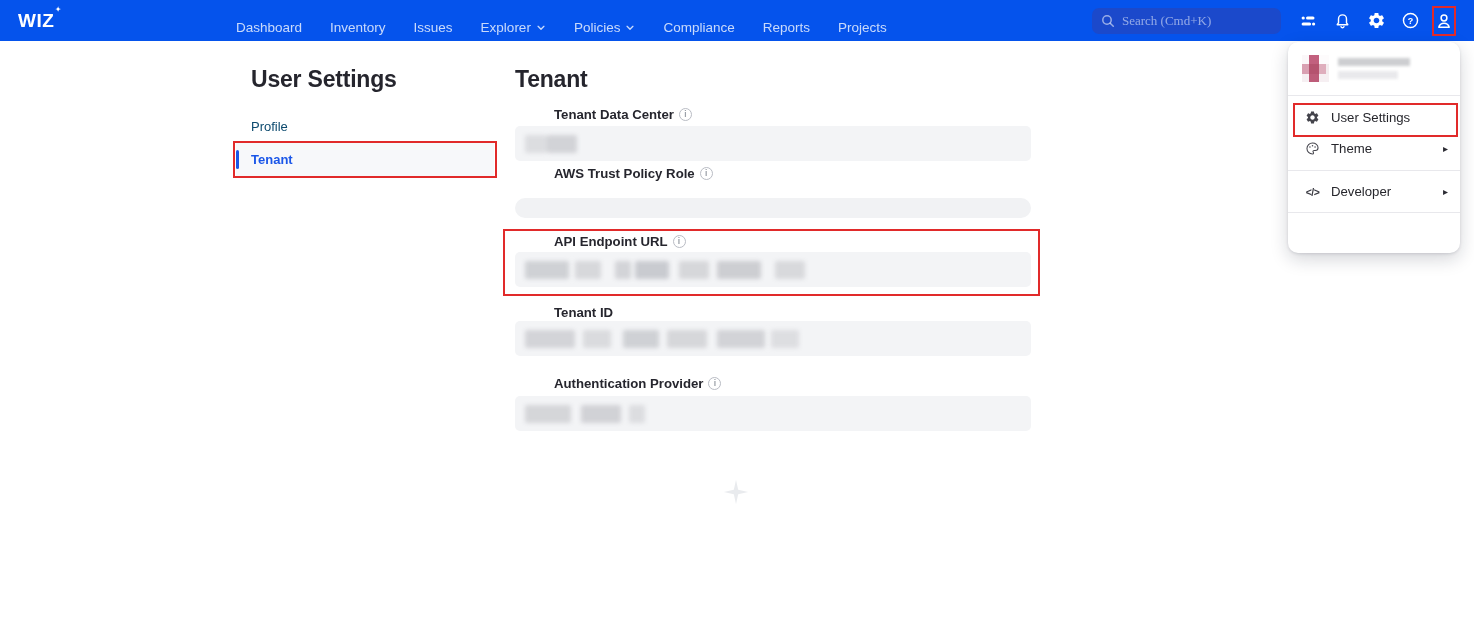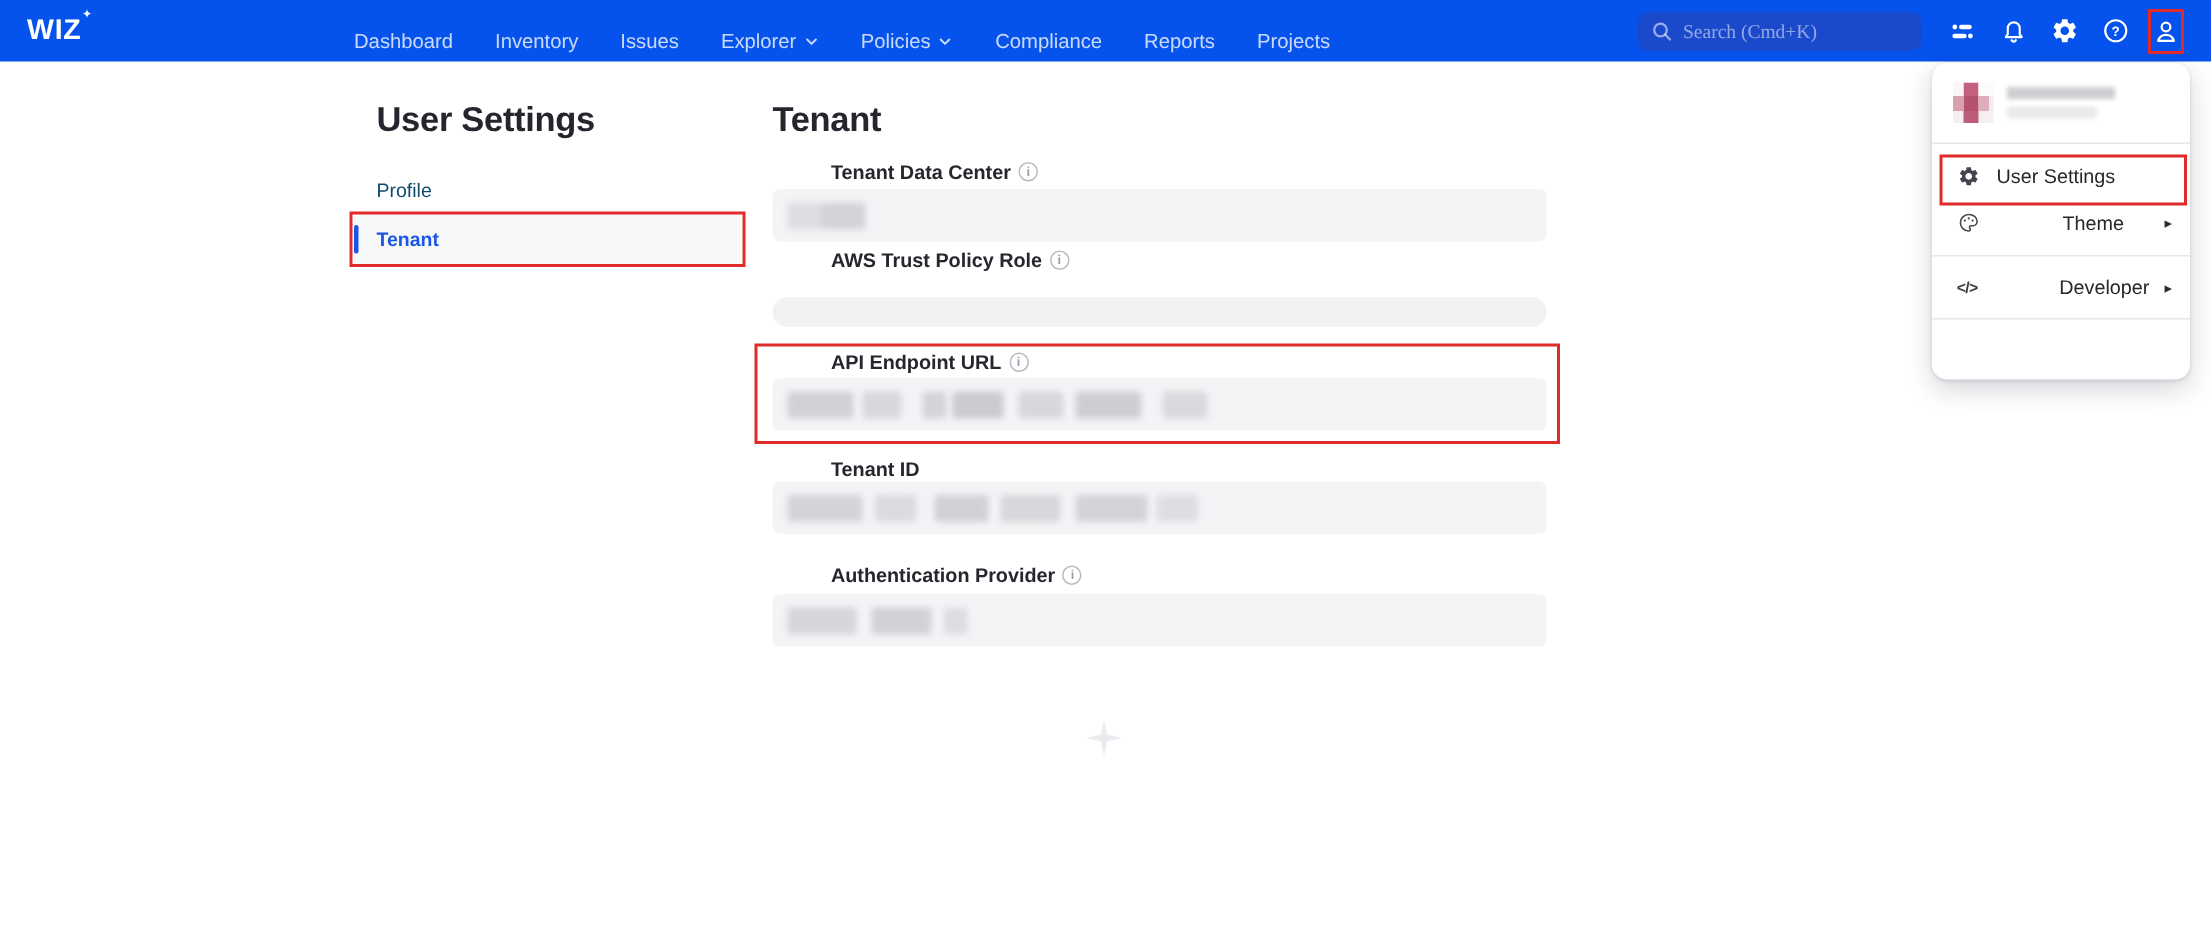--- a/index.html
+++ b/index.html
@@ -68,21 +68,21 @@
   .dd-lines { display:flex; flex-direction:column; gap:5px; }
   .dd-line1 { width:72px; height:8px; background:#cdced1; filter:blur(1.5px); }
   .dd-line2 { width:60px; height:8px; background:#e9e9ec; filter:blur(1.5px); }
   .dd-divider { height:1px; background:#e8e8ec; }
   .dd-group { padding:6px 0; }
   .dd-item {
     height:31px; display:flex; align-items:center; padding:0 12px 0 16px; gap:10px;
     font-size:13.2px; color:#26262c; font-weight:500; cursor:pointer;
   }
   .dd-item .dd-ic { width:17px; display:flex; justify-content:center; color:#3a3a42; }
-  .dd-item .grow { flex:1;margin-left:44px; }
+  .dd-item .grow { flex:1; }
   .dd-arrow { font-size:10px; color:#2b2b33; }
   .code-glyph { font-size:10.5px; font-weight:700; letter-spacing:-.5px; }
   
   .settings-col { position:absolute; left:236px; top:0; width:260px; }
   .page-title { font-size:23px; font-weight:600; color:#25252d; letter-spacing:-.2px; }
   .settings-title { position:absolute; left:15px; top:66px; white-space:nowrap; }
   .side-item {
     position:absolute; left:0; width:258px; height:33px;
     display:flex; align-items:center; padding-left:15px;
     font-size:13px; color:#0c4a6e; cursor:pointer;

